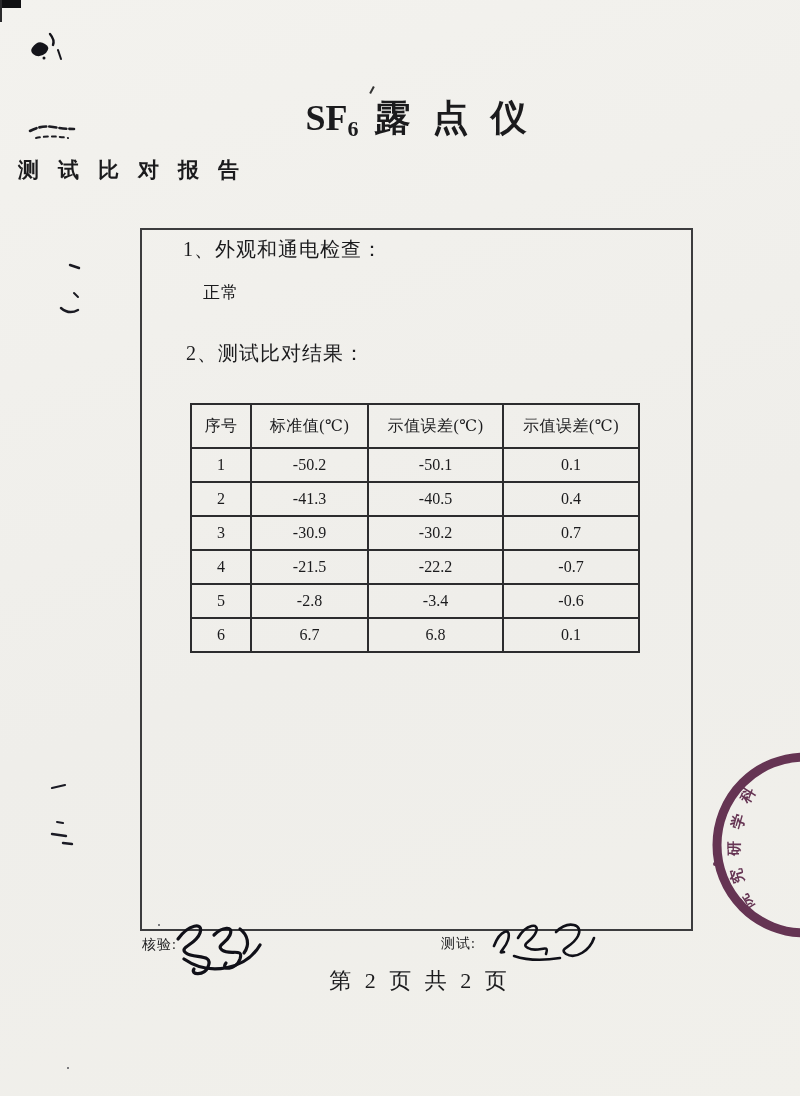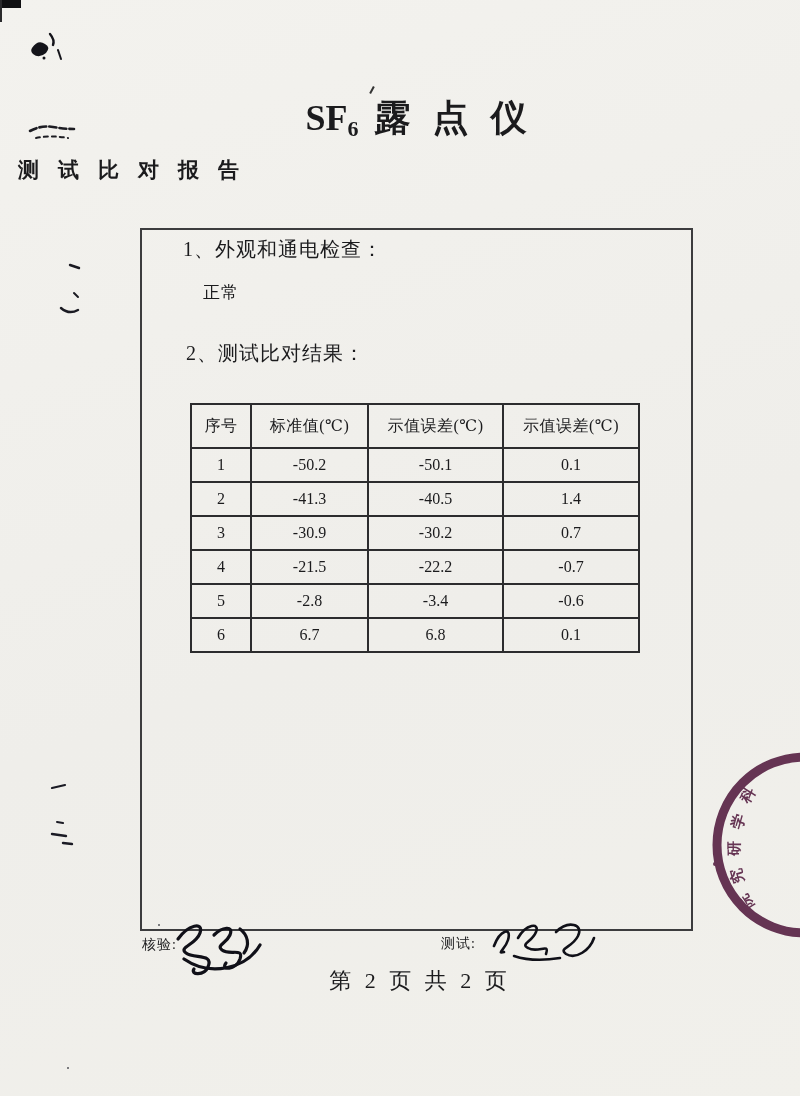--- a/index.html
+++ b/index.html
@@ -112,21 +112,21 @@
       <tr>
         <td>1</td>
         <td>-50.2</td>
         <td>-50.1</td>
         <td>0.1</td>
       </tr>
       <tr>
         <td>2</td>
         <td>-41.3</td>
         <td>-40.5</td>
-        <td>1.4</td>
+        <td>0.4</td>
       </tr>
       <tr>
         <td>3</td>
         <td>-30.9</td>
         <td>-30.2</td>
         <td>0.7</td>
       </tr>
       <tr>
         <td>4</td>
         <td>-21.5</td>

